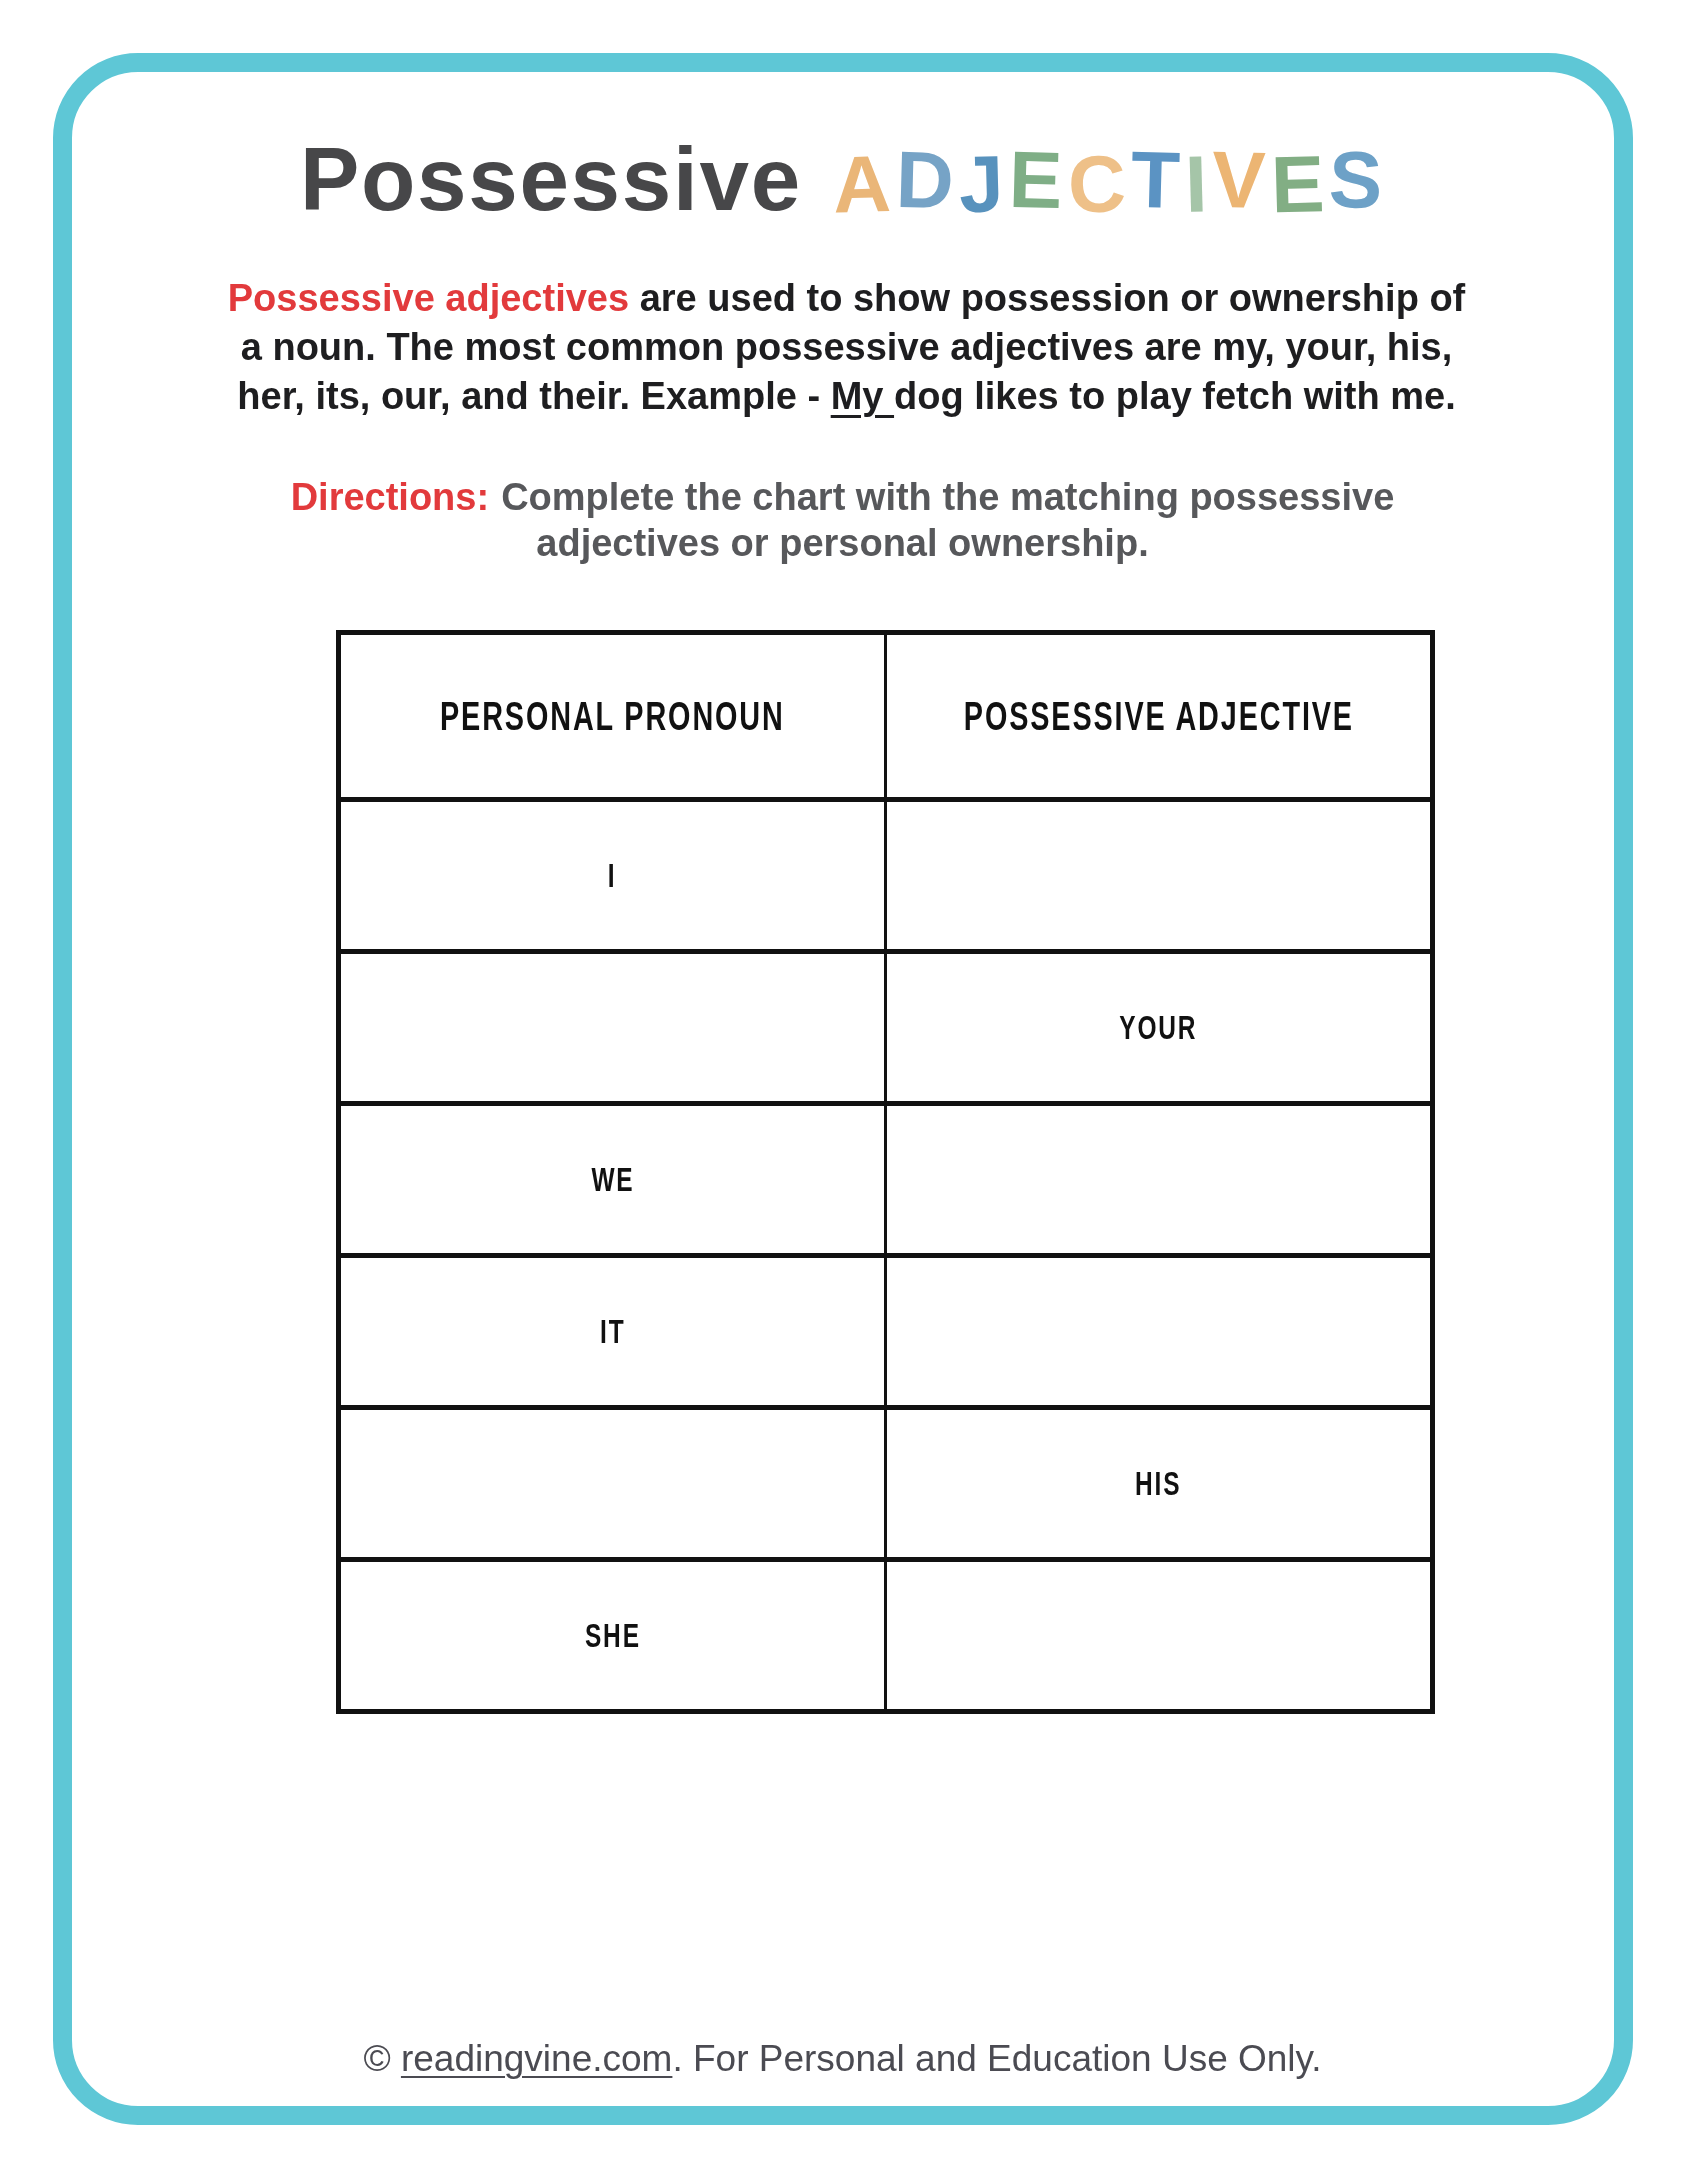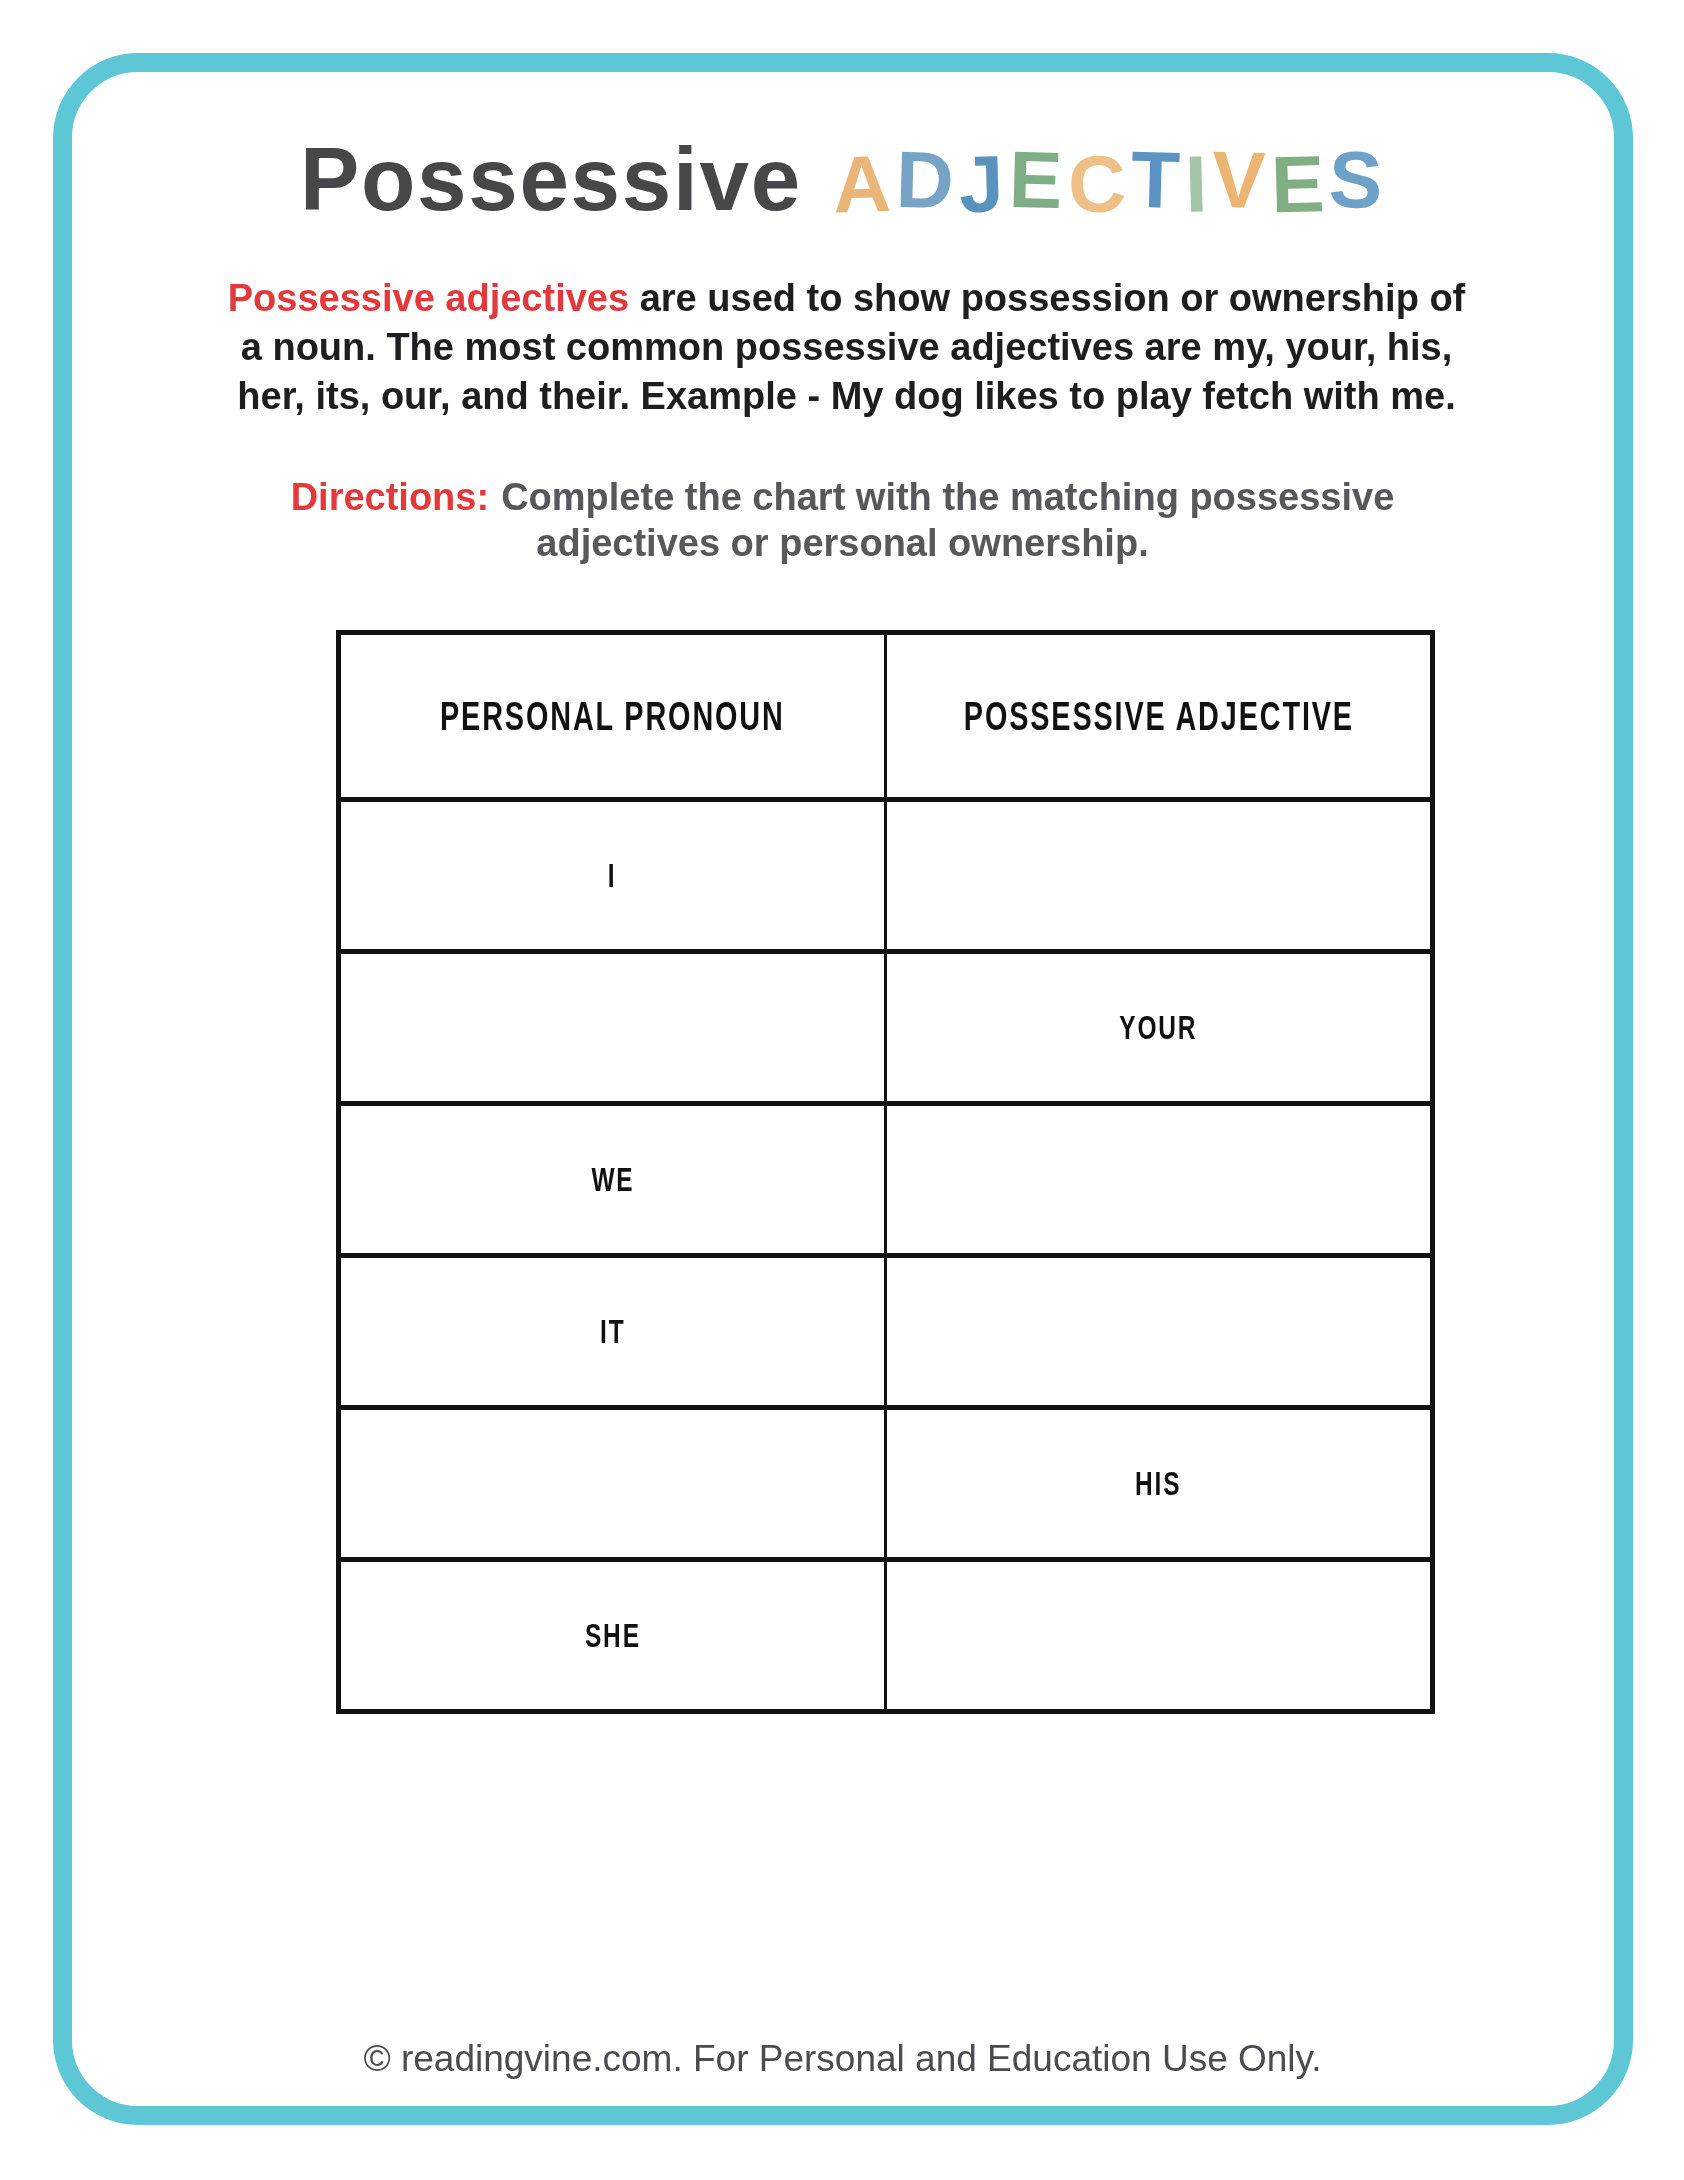--- a/index.html
+++ b/index.html
@@ -38,21 +38,21 @@
   .adj-letter:nth-child(even){transform:translateY(-2.6px) rotate(1.5deg);}
 
   
   .intro{
     position:absolute;left:8px;right:0;top:274px;
     text-align:center;font-size:38px;line-height:49px;
     font-weight:600;color:var(--ink);
   }
   .intro .line{display:block;white-space:nowrap;}
   .lead-red{color:var(--red);font-weight:700;}
-  .u{text-underline-offset:6px;text-decoration-thickness:2.6px;}
+  .u{text-decoration:underline;text-underline-offset:6px;text-decoration-thickness:2.6px;}
 
   
   .directions{
     position:absolute;left:0;right:0;top:474px;
     text-align:center;font-size:38px;line-height:46px;
     font-weight:600;color:var(--gray);
   }
   .directions .line{display:block;white-space:nowrap;}
   .dir-label{color:var(--red);font-weight:700;margin-right:12px;}
 
@@ -77,21 +77,21 @@
   th .cnd{font-size:40px;}
   td .cnd{font-size:34px;}
 
   
   .footer{
     position:absolute;left:0;right:0;top:2038px;
     text-align:center;font-size:37px;color:var(--footer-gray);
     font-weight:400;white-space:nowrap;
   }
   .footer a{
-    color:var(--footer-gray);
+    color:var(--footer-gray);text-decoration:underline;
     text-underline-offset:5.1px;text-decoration-thickness:1.7px;cursor:pointer;
   }
 </style>
 </head>
 <body>
 
 <div class="sheet"></div>
 
 <header class="title">
   <span class="title-word1">Possessive</span><span class="title-word2"><span class="adj-letter" style="color: rgb(234, 182, 120);">A</span><span class="adj-letter" style="color: rgb(118, 163, 198);">D</span><span class="adj-letter" style="color: rgb(88, 146, 189);">J</span><span class="adj-letter" style="color: rgb(127, 174, 134);">E</span><span class="adj-letter" style="color: rgb(238, 192, 136);">C</span><span class="adj-letter" style="color: rgb(91, 147, 195);">T</span><span class="adj-letter" style="color: rgb(165, 197, 168);">I</span><span class="adj-letter" style="color: rgb(236, 181, 115);">V</span><span class="adj-letter" style="color: rgb(130, 174, 132);">E</span><span class="adj-letter" style="color: rgb(109, 161, 199);">S</span></span>

